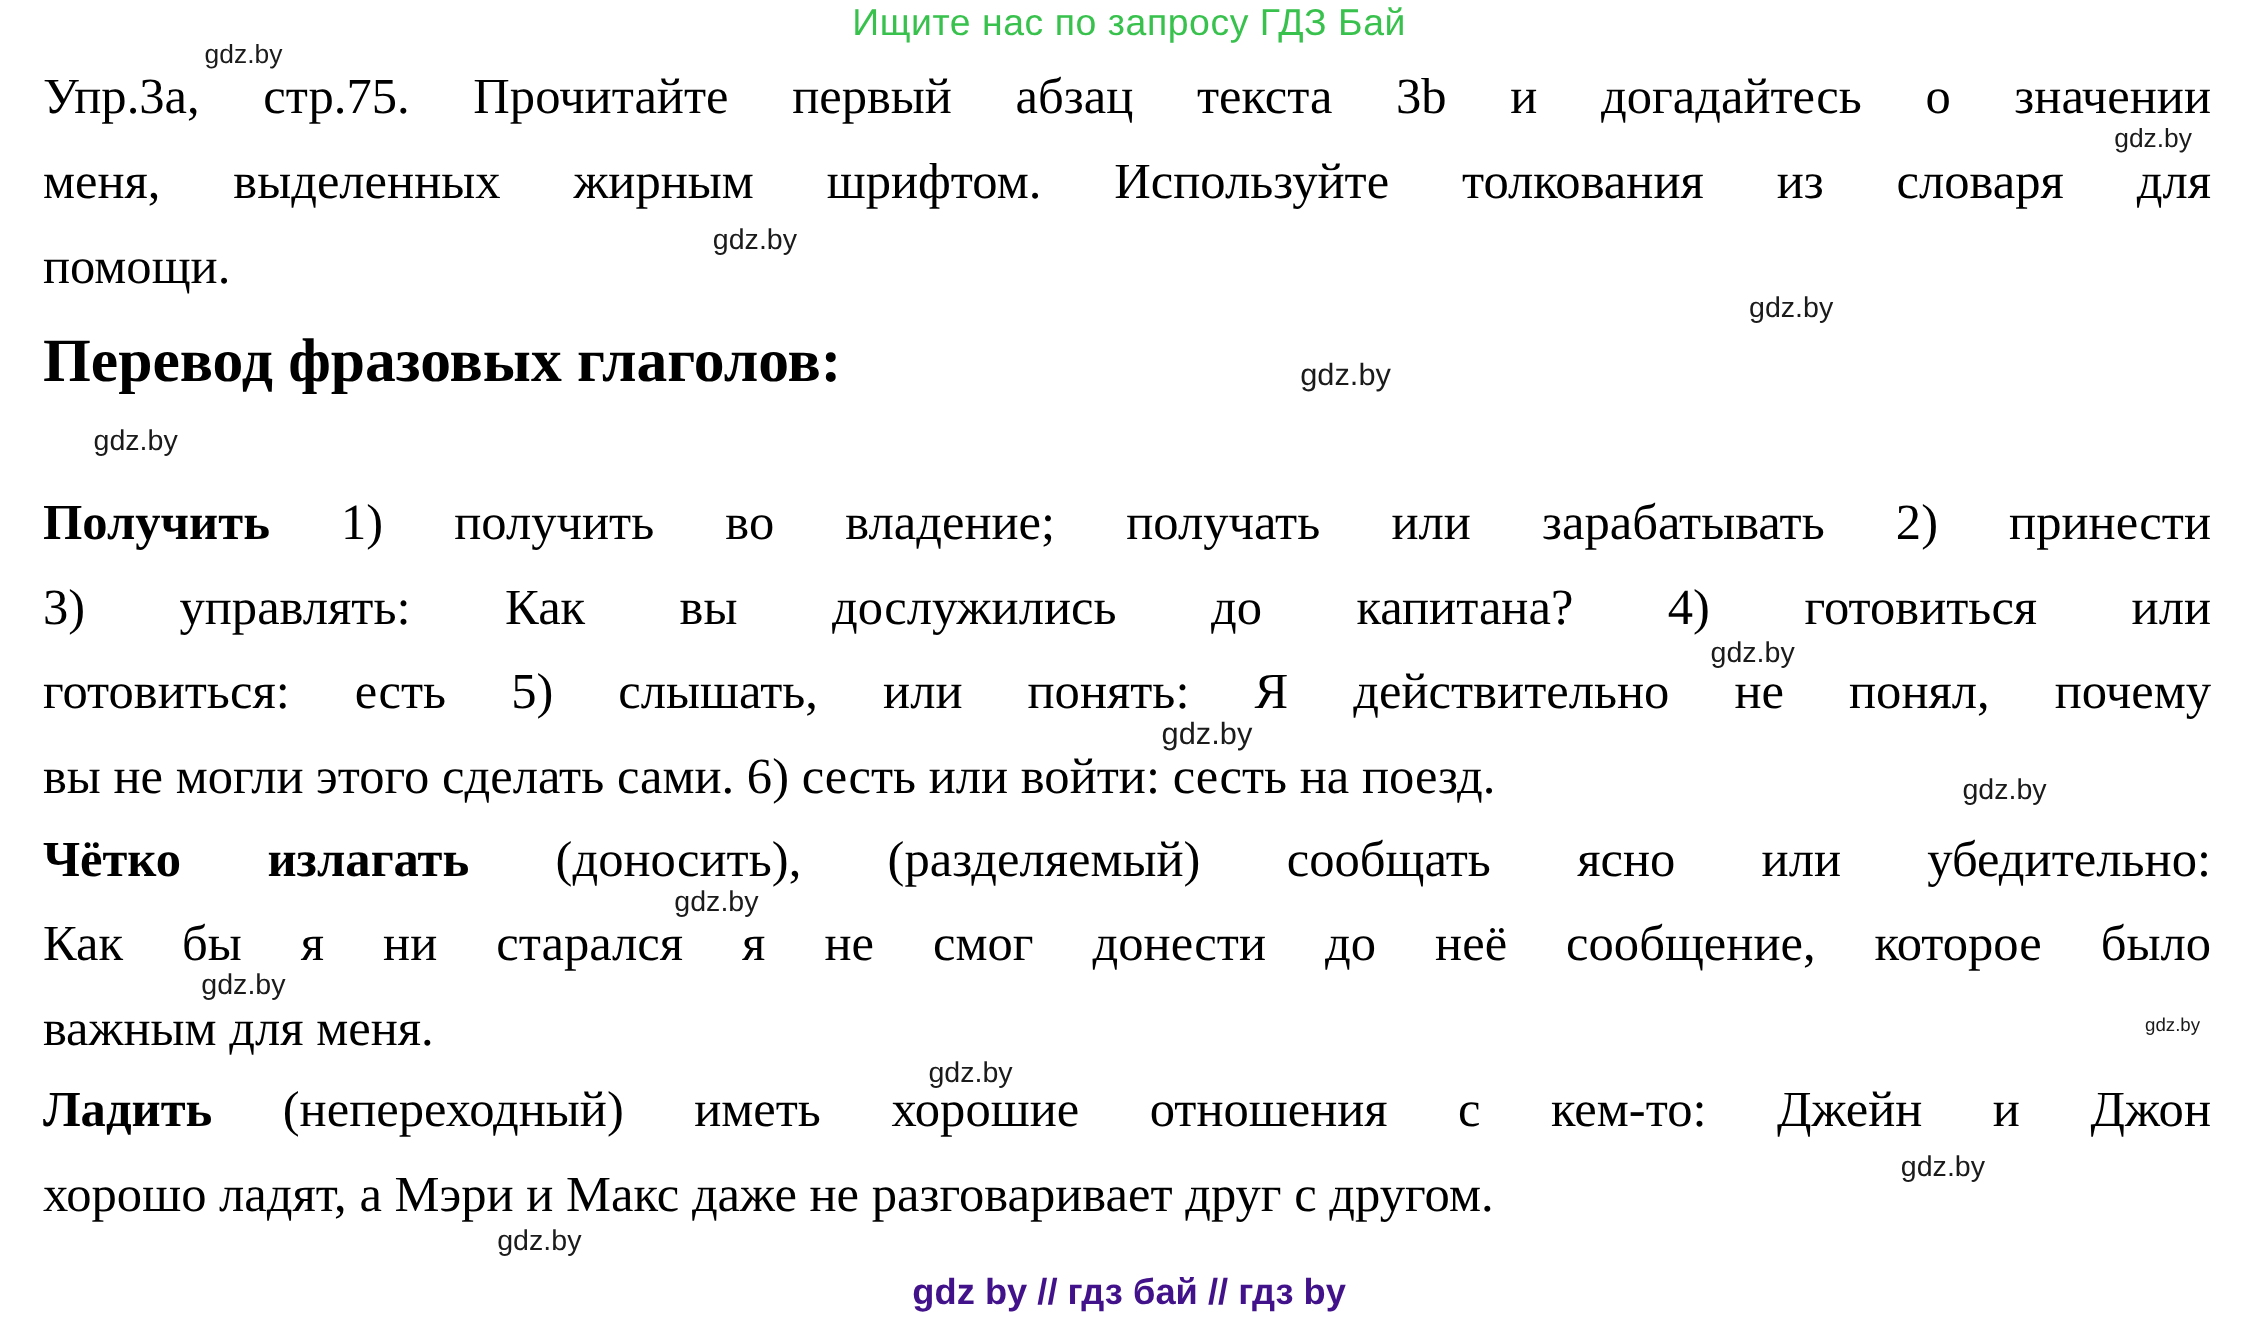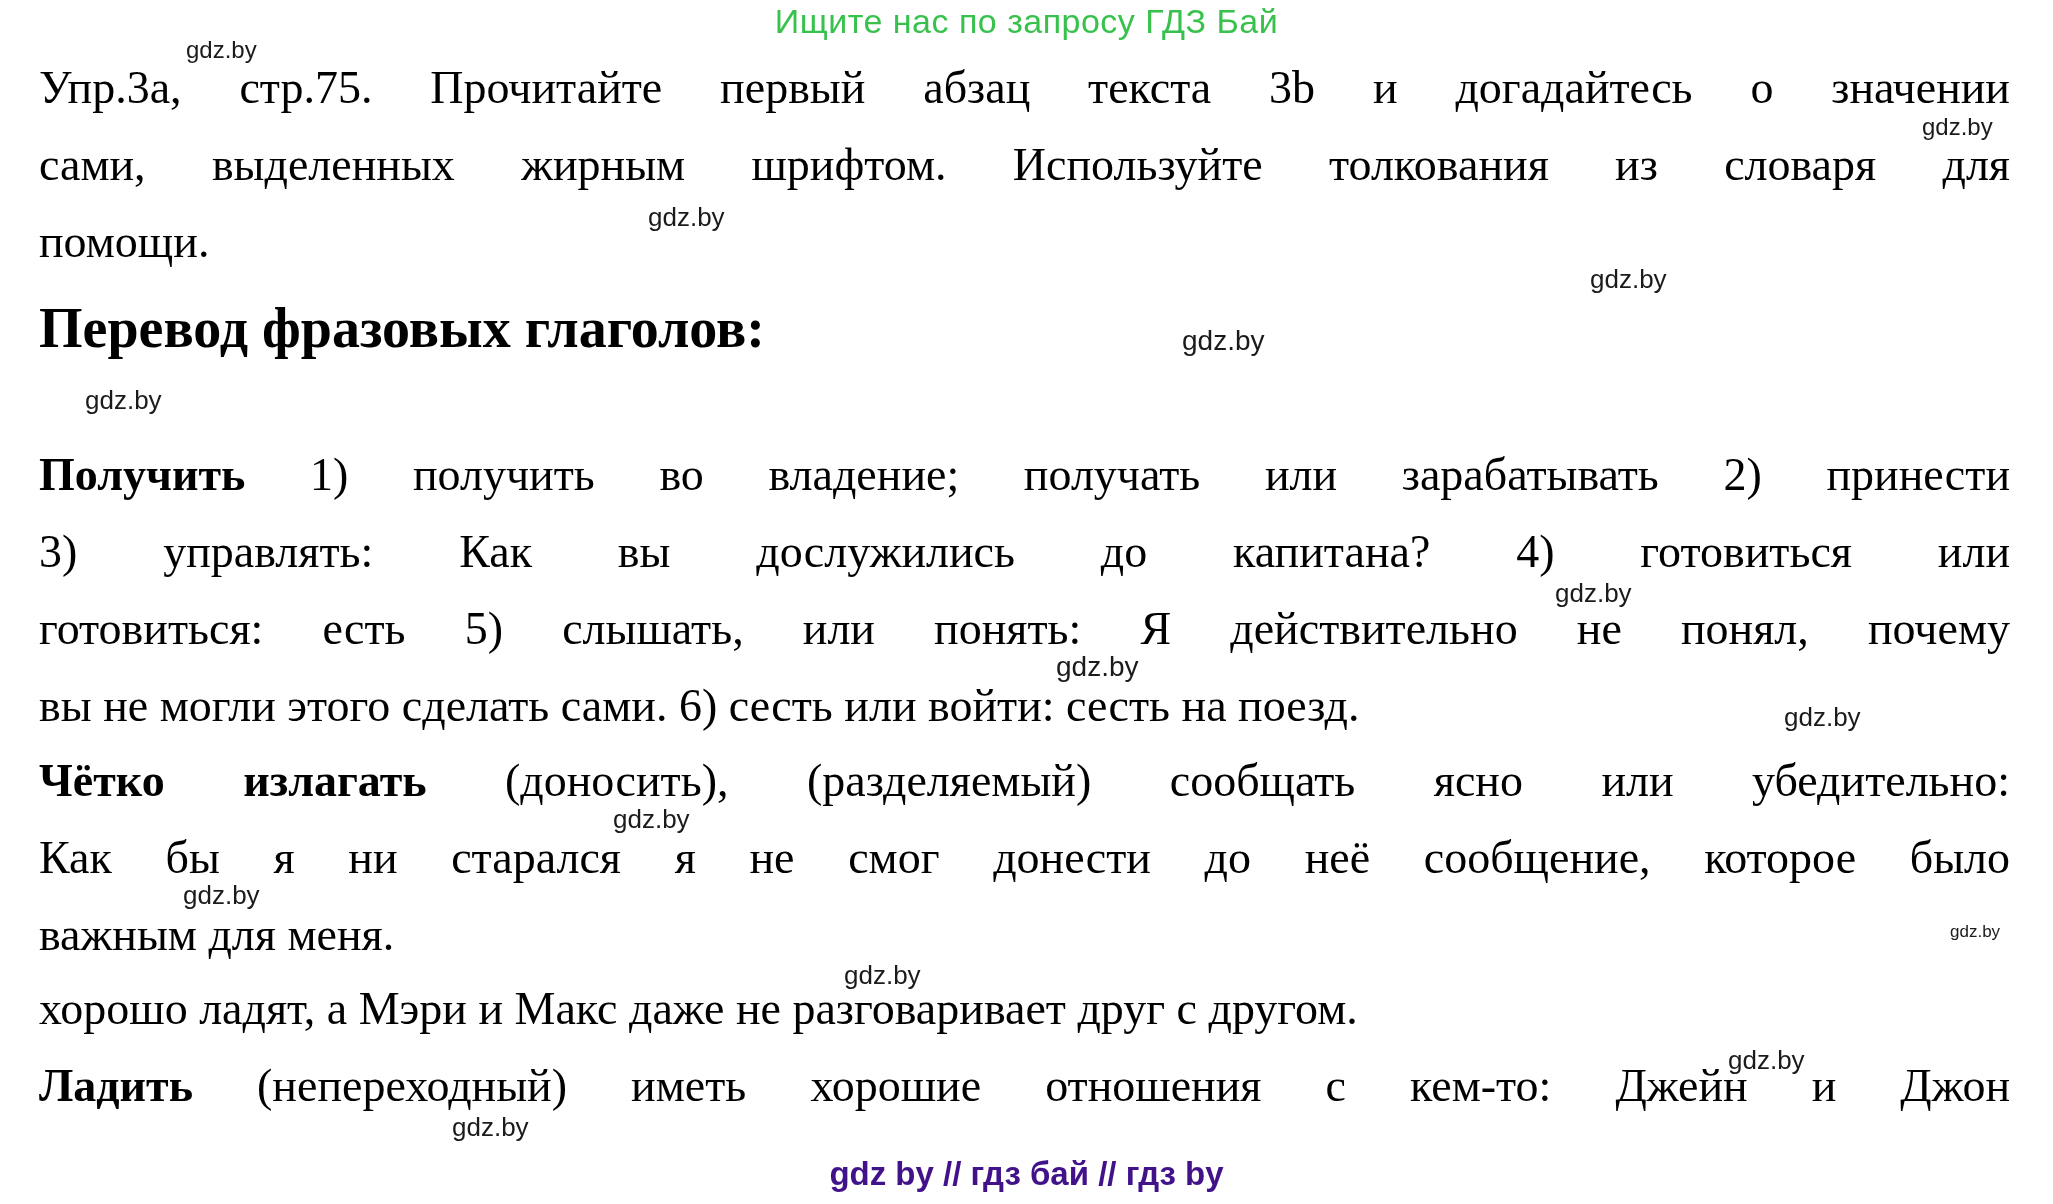--- a/index.html
+++ b/index.html
@@ -56,21 +56,21 @@
     font-size:33px;font-weight:700;
   }
 </style>
 </head>
 <body>
 
 <div class="promo-header" style="color:#38c24d">Ищите нас по запросу ГДЗ Бай</div>
 
 <div class="doc" style="top:49px">
   <div class="line">Упр.3а, стр.75. Прочитайте первый абзац текста 3b и догадайтесь о значении</div>
-  <div class="line">сами, выделенных жирным шрифтом. Используйте толкования из словаря для</div>
+  <div class="line">меня, выделенных жирным шрифтом. Используйте толкования из словаря для</div>
   <div class="line lastline">помощи.</div>
 </div>
 
 <div class="doc" style="top:290px">
   <div class="heading">Перевод фразовых глаголов:</div>
 </div>
 
 <div class="doc" style="top:436px">
   <div class="line"><span class="lead">Получить</span><span> 1) получить во владение; получать или зарабатывать 2) принести</span></div>
   <div class="line">3) управлять: Как вы дослужились до капитана? 4) готовиться или</div>
@@ -78,22 +78,22 @@
   <div class="line lastline">вы не могли этого сделать сами. 6) сесть или войти: сесть на поезд.</div>
 </div>
 
 <div class="doc" style="top:742px">
   <div class="line"><span class="lead">Чётко излагать</span><span> (доносить), (разделяемый) сообщать ясно или убедительно:</span></div>
   <div class="line">Как бы я ни старался я не смог донести до неё сообщение, которое было</div>
   <div class="line lastline">важным для меня.</div>
 </div>
 
 <div class="doc" style="top:970px">
+  <div class="line"><span class="lead">Ладить</span><span> (непереходный)  иметь хорошие отношения с кем-то: Джейн и Джон</span></div>
   <div class="line lastline">хорошо ладят, а Мэри и Макс даже не разговаривает друг с другом.</div>
-  <div class="line"><span class="lead">Ладить</span><span> (непереходный)  иметь хорошие отношения с кем-то: Джейн и Джон</span></div>
 </div>
 
 <div class="wm s24" style="left:186px;top:38px">gdz.by</div>
 <div class="wm s24" style="left:1922px;top:115px">gdz.by</div>
 <div class="wm" style="left:648px;top:204px">gdz.by</div>
 <div class="wm" style="left:1590px;top:266px">gdz.by</div>
 <div class="wm s28" style="left:1182px;top:327px">gdz.by</div>
 <div class="wm" style="left:85px;top:387px">gdz.by</div>
 <div class="wm" style="left:1555px;top:580px">gdz.by</div>
 <div class="wm s28" style="left:1056px;top:653px">gdz.by</div>

